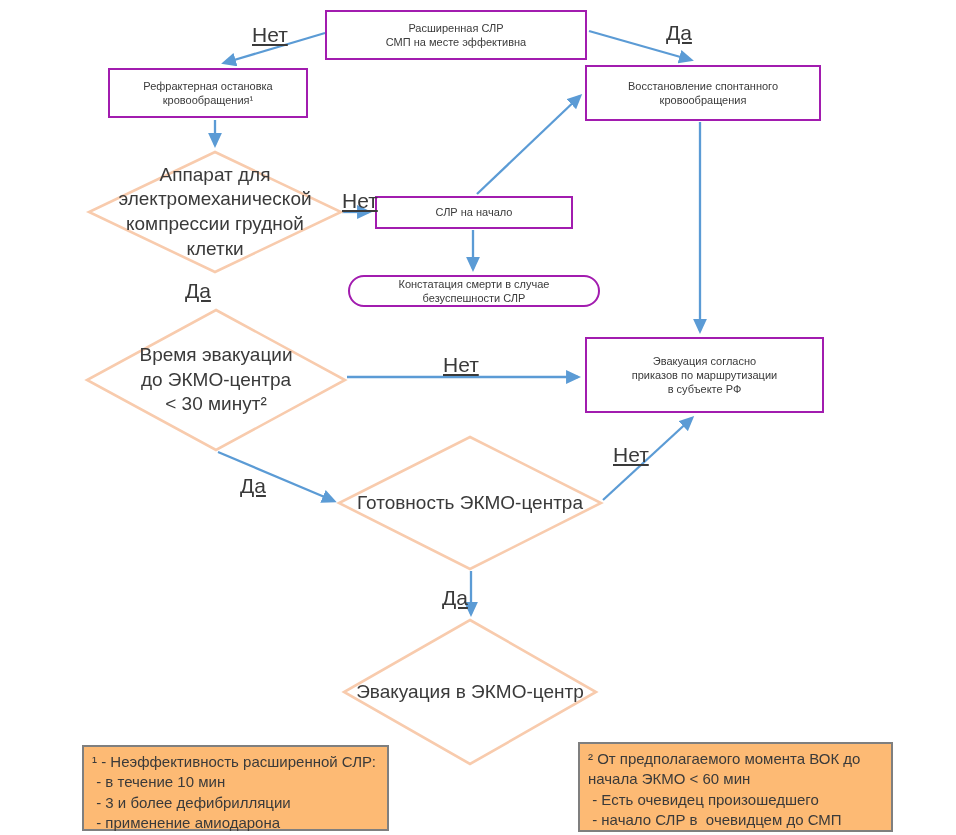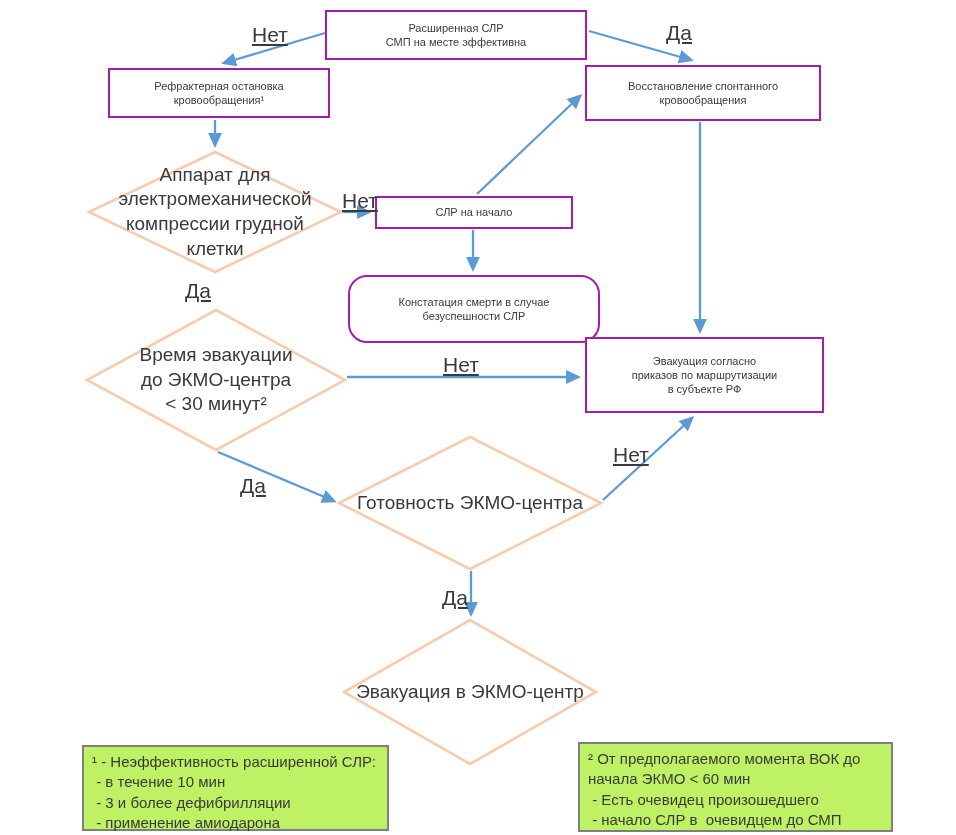--- a/index.html
+++ b/index.html
@@ -38,21 +38,21 @@
   }
   .elabel {
     position: absolute;
     font-size: 21px;
     white-space: nowrap;
     text-decoration: underline;
   }
   .footnote {
     position: absolute;
     border: 2px solid #7F7F7F;
-    background: #bef264;
+    background: #fdba74;
     font-size: 15px;
     line-height: 1.35;
     padding: 5px 8px;
     white-space: pre-wrap;
     box-sizing: border-box;
   }
 </style>
 </head>
 <body>
 
@@ -82,26 +82,26 @@
     <g stroke="#F8CBAD" stroke-width="2.6" fill="#ffffff">
       <polygon points="215,152 341,212 215,272 89,212"></polygon>
       <polygon points="216,310 345,380 216,450 87,380"></polygon>
       <polygon points="470,437 601,503 470,569 339,503"></polygon>
       <polygon points="470,620 596,692 470,764 344,692"></polygon>
     </g>
   </svg>
 
   <div class="node" style="left:325px; top:10px;  width:262px; height:50px;">Расширенная СЛР
 СМП на месте эффективна</div>
-  <div class="node" style="left:108px; top:68px;  width:222px; height:50px;">Рефрактерная остановка
+  <div class="node" style="left:108px; top:68px;  width:200px; height:50px;">Рефрактерная остановка
 кровообращения¹</div>
   <div class="node" style="left:585px; top:65px;  width:236px; height:56px;">Восстановление спонтанного
 кровообращения</div>
   <div class="node" style="left:375px; top:196px; width:198px; height:33px;">СЛР на начало</div>
-  <div class="node" style="left:348px; top:275px; width:252px; height:68px;border-radius:19px;">Констатация смерти в случае
+  <div class="node" style="left:348px; top:275px; width:252px; height:32px;border-radius:19px;">Констатация смерти в случае
 безуспешности СЛР</div>
   <div class="node" style="left:585px; top:337px; width:239px; height:76px;">Эвакуация согласно
 приказов по маршрутизации
 в субъекте РФ</div>
 
   <div class="dtext" style="left:115px; top:168px; width:200px; height:88px;">Аппарат для
 электромеханической
 компрессии грудной
 клетки</div>
   <div class="dtext" style="left:116px; top:332px; width:200px; height:96px;">Время эвакуации

